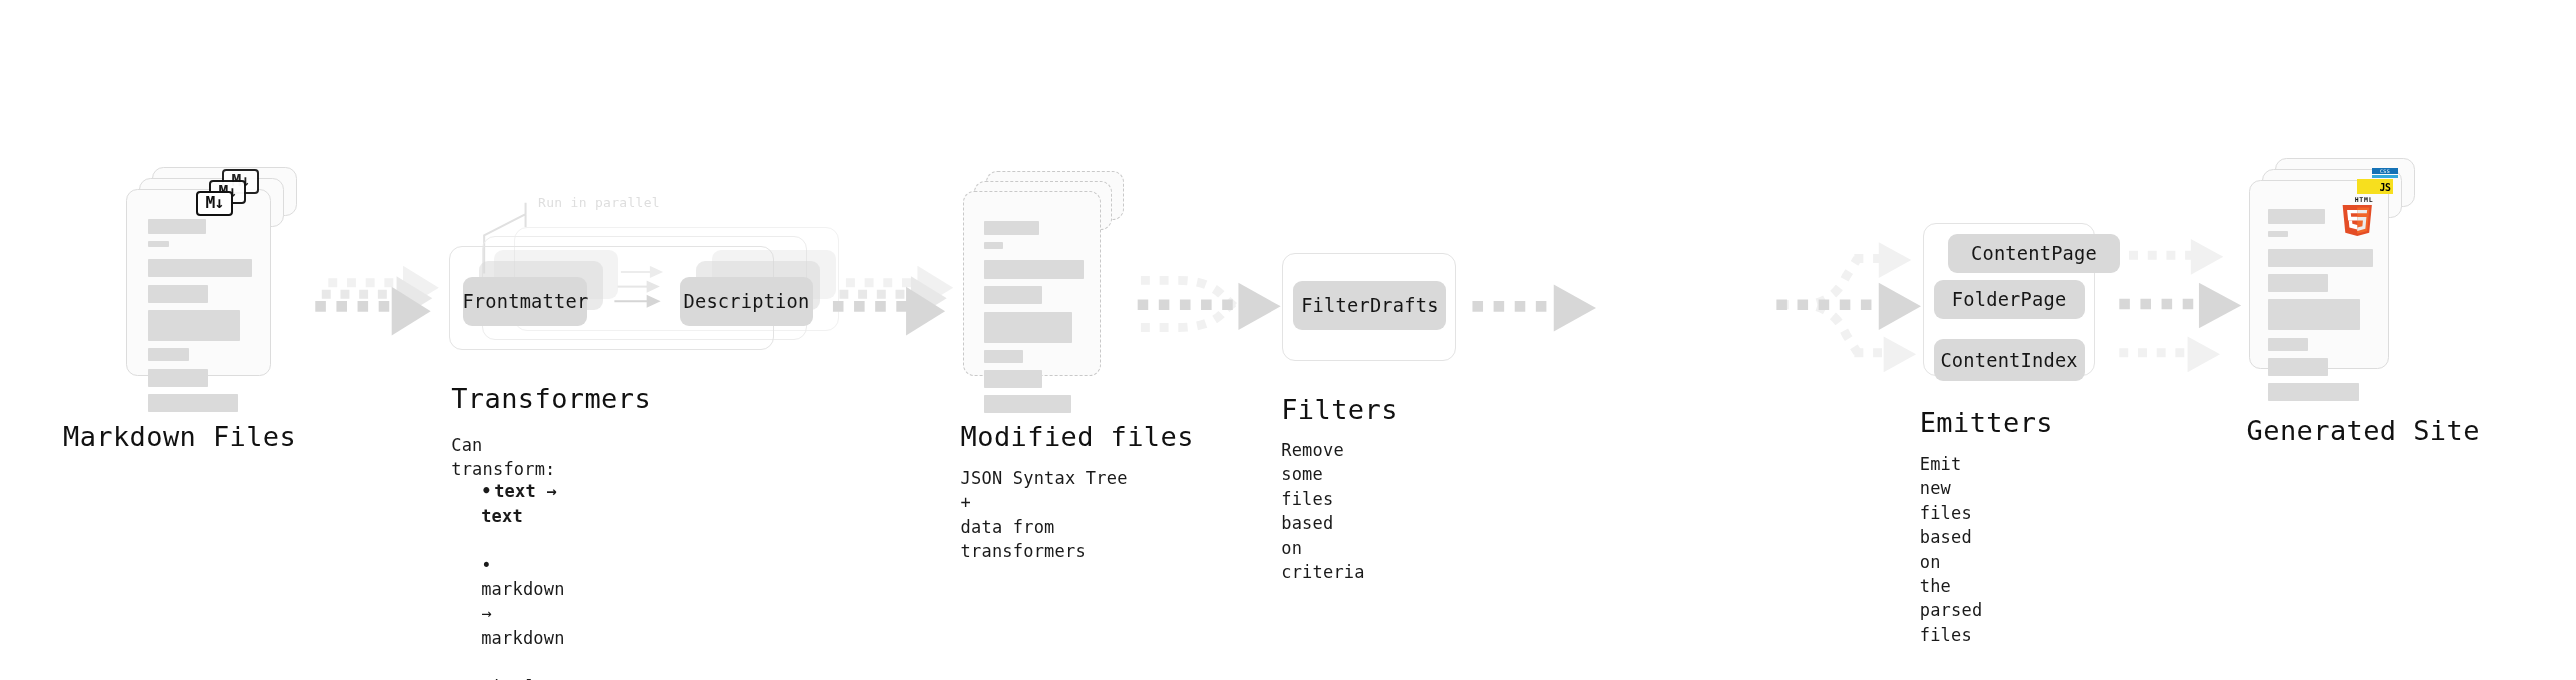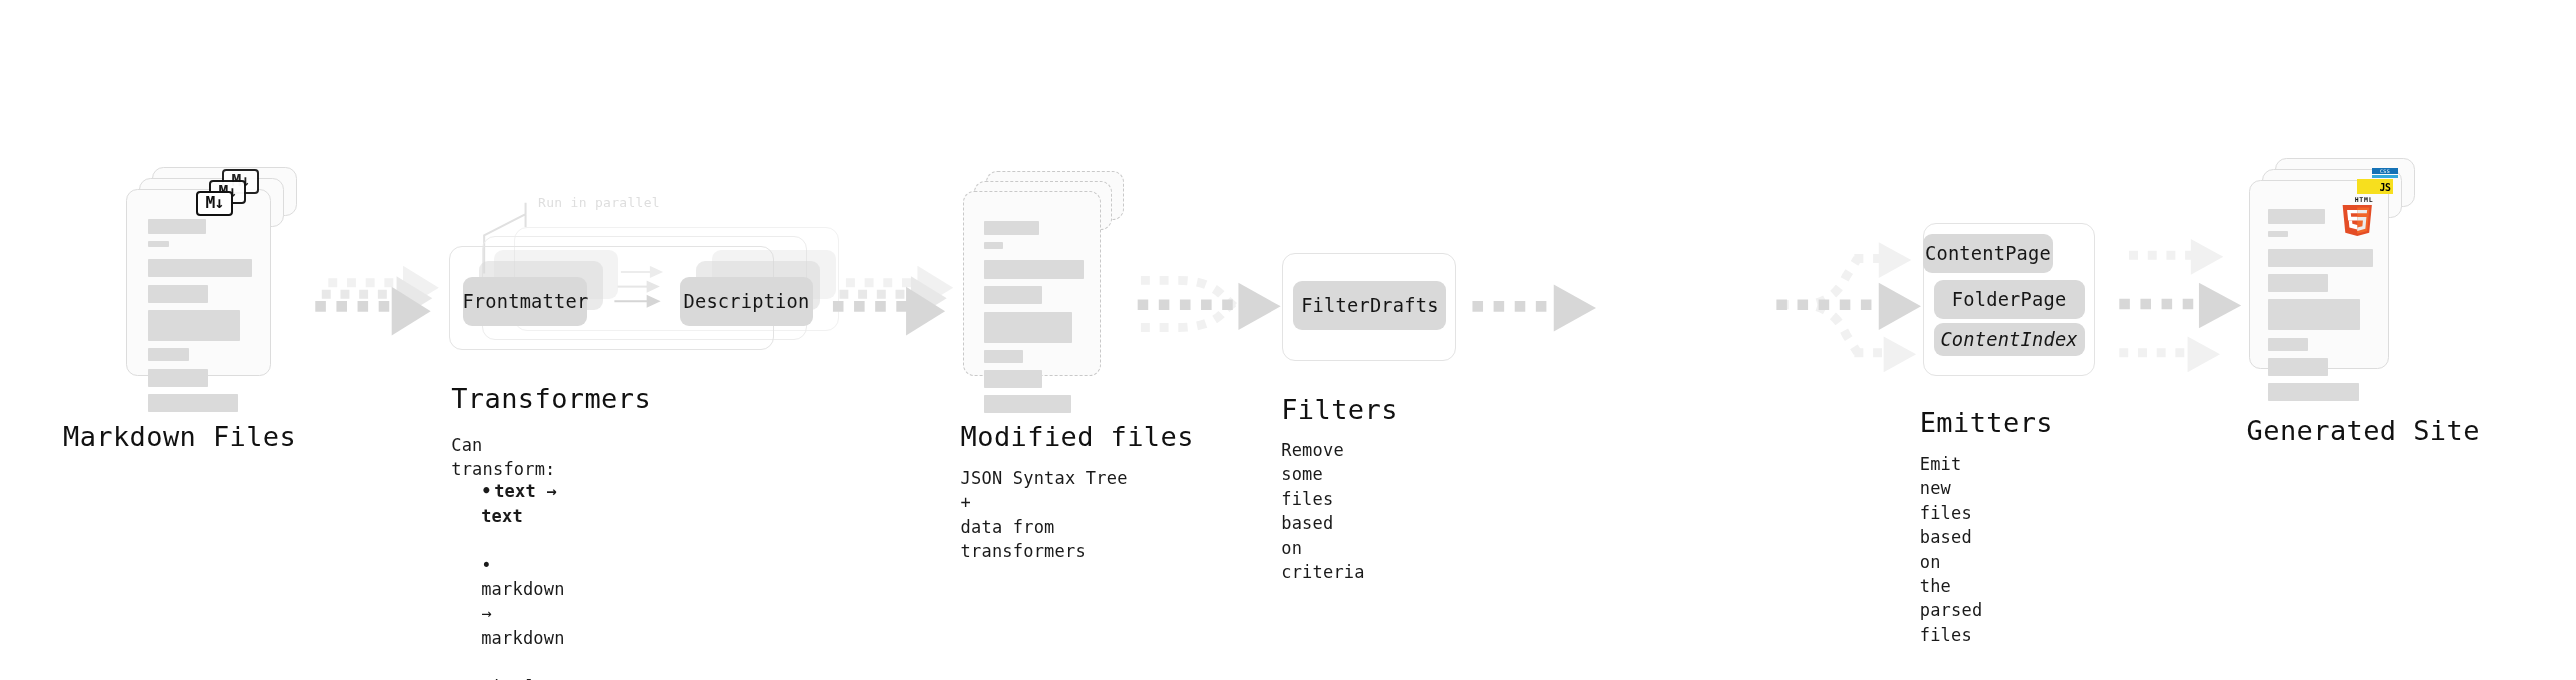--- a/index.html
+++ b/index.html
@@ -244,27 +244,27 @@
       <span>FilterDrafts</span>
     </div>
     <div class="title" style="position:absolute; left:-0.8px; top:141px;">Filters</div>
     <div class="subtitle" style="position:absolute; left:-0.8px; top:185px;">Remove some files based
 on criteria</div>
   </div>
 
 
   <div class="node" style="left:1923px; top:223px;">
     <div class="groupbox" style="left:0px; top:0px; width:172px; height:153px;"></div>
-    <div class="chip" style="left:0; top:10.6px; width:130px; height:39px;">
+    <div class="chip" style="left:25px; top:10.6px; width:172px; height:39px;">
       <span>ContentPage</span>
     </div>
     <div class="chip" style="left:10.6px; top:57px; width:151px; height:39px;">
       <span>FolderPage</span>
     </div>
-    <div class="chip" style="left:10.6px; top:100px; width:151px; height:33px;font-style:italic;">
+    <div class="chip" style="left:10.6px; top:116px; width:151px; height:42px;">
       <span>ContentIndex</span>
     </div>
     <div class="title" style="position:absolute; left:-3.3px; top:184px;">Emitters</div>
     <div class="subtitle" style="position:absolute; left:-3.3px; top:229px;">Emit new files based on
 the parsed files</div>
   </div>
 
   <div class="node" style="left:2249px; top:158px;">
     <div class="doc-stack" style="width:187px; height:260px;">
       <div class="doc" style="left:26px; top:0px; width:140px; height:49px;"></div>

